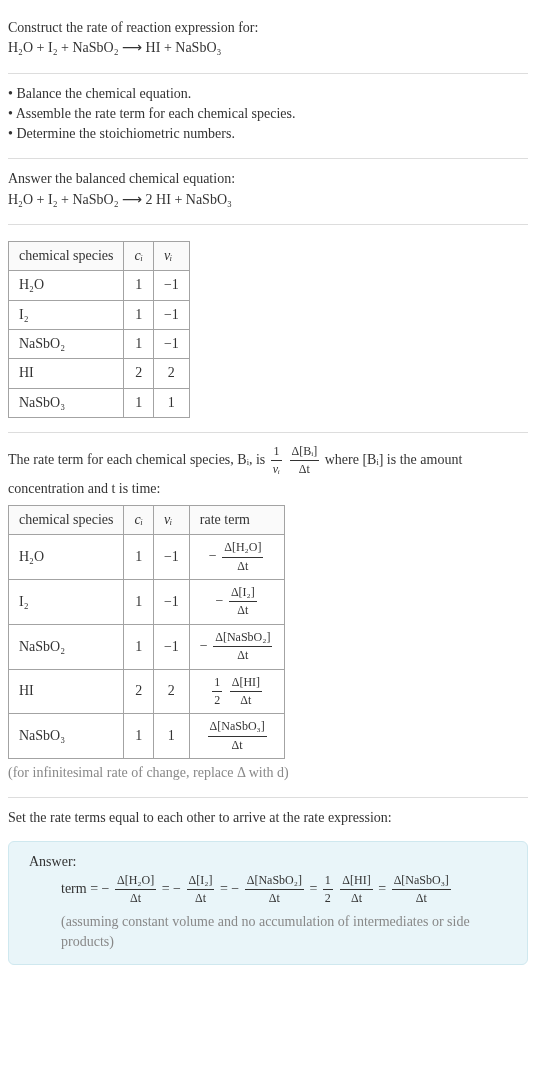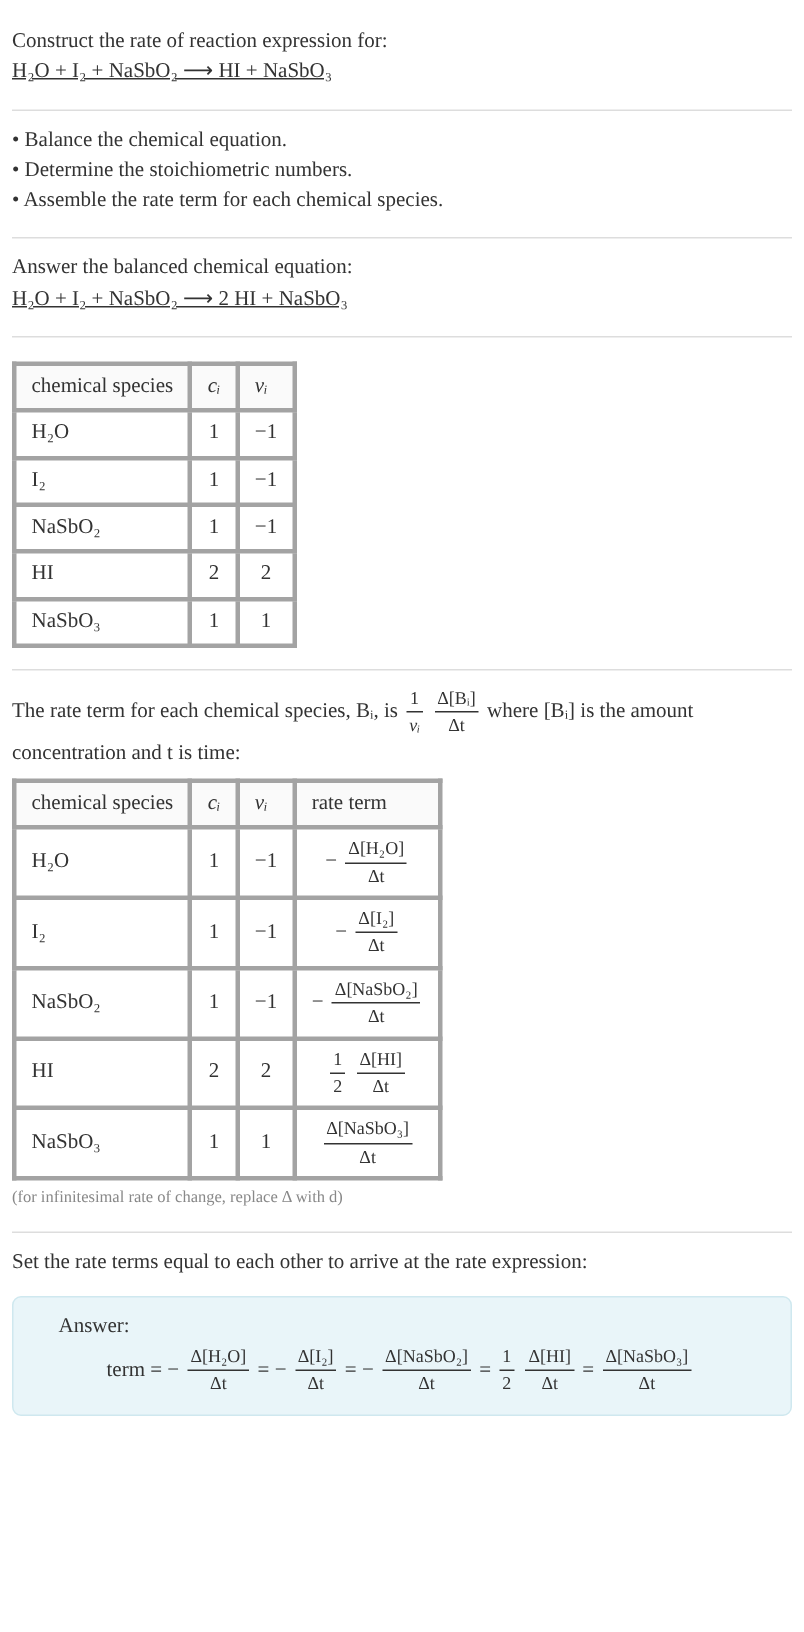--- a/index.html
+++ b/index.html
@@ -11,28 +11,27 @@
     line-height: 1.45;
     width: 520px;
   }
   .section {
     border-bottom: 1px solid #ddd;
     padding: 10px 0 14px;
   }
   .section:last-of-type { border-bottom: none; }
   .eq {
     font-family: Georgia, serif;
-    text-decoration: underline;
   }
   table.data {
     border-collapse: collapse;
     margin-top: 6px;
   }
   table.data th, table.data td {
-    border: 3px solid #a3a3a3;
+    border: 1px solid #a3a3a3;
     padding: 4px 10px;
     text-align: left;
     font-weight: normal;
   }
   table.data th {
     background: #fafafa;
   }
   table.data td.center { text-align: center; }
   .frac {
     display: inline-block;
@@ -46,47 +45,47 @@
     padding: 0 2px;
     font-size: 12px;
   }
   .frac .den {
     display: block;
     padding: 0 2px;
     font-size: 12px;
   }
   .note {
     color: #888;
-    font-size: 11px;
+    font-size: 14px;
     margin-top: 4px;
   }
   .answer-box {
     background: #e9f5f9;
     border: 1px solid #cfe8ef;
     border-radius: 6px;
-    padding: 10px 30px 12px;
+    padding: 10px 20px 12px;
     margin-top: 8px;
   }
   .answer-box .ans-body {
     padding-left: 32px;
   }
   .ital { font-style: italic; }
 </style>
 </head>
 <body>
 
 <div class="section">
   <div>Construct the rate of reaction expression for:</div>
   <div class="eq">H₂O + I₂ + NaSbO₂ ⟶ HI + NaSbO₃</div>
 </div>
 
 <div class="section">
   <div>• Balance the chemical equation.</div>
+  <div>• Assemble the rate term for each chemical species.</div>
   <div>• Determine the stoichiometric numbers.</div>
-  <div>• Assemble the rate term for each chemical species.</div>
 </div>
 
 <div class="section">
   <div>Answer the balanced chemical equation:</div>
   <div class="eq">H₂O + I₂ + NaSbO₂ ⟶ 2 HI + NaSbO₃</div>
 </div>
 
 <div class="section">
   <table class="data">
     <tbody>
@@ -206,13 +205,14 @@
     <span>−</span>
     <span class="frac"><span class="num">Δ[H₂O]</span><span class="den">Δt</span></span>
     = <span>−</span>
     <span class="frac"><span class="num">Δ[I₂]</span><span class="den">Δt</span></span>
     = <span>−</span>
     <span class="frac"><span class="num">Δ[NaSbO₂]</span><span class="den">Δt</span></span>
     = <span class="frac"><span class="num">1</span><span class="den">2</span></span>
     <span class="frac"><span class="num">Δ[HI]</span><span class="den">Δt</span></span>
     = <span class="frac"><span class="num">Δ[NaSbO₃]</span><span class="den">Δt</span></span>
   </div>
+  <div class="note ans-body">(assuming constant volume and no accumulation of intermediates or side products)</div>
 </div>
 
 </body></html>

